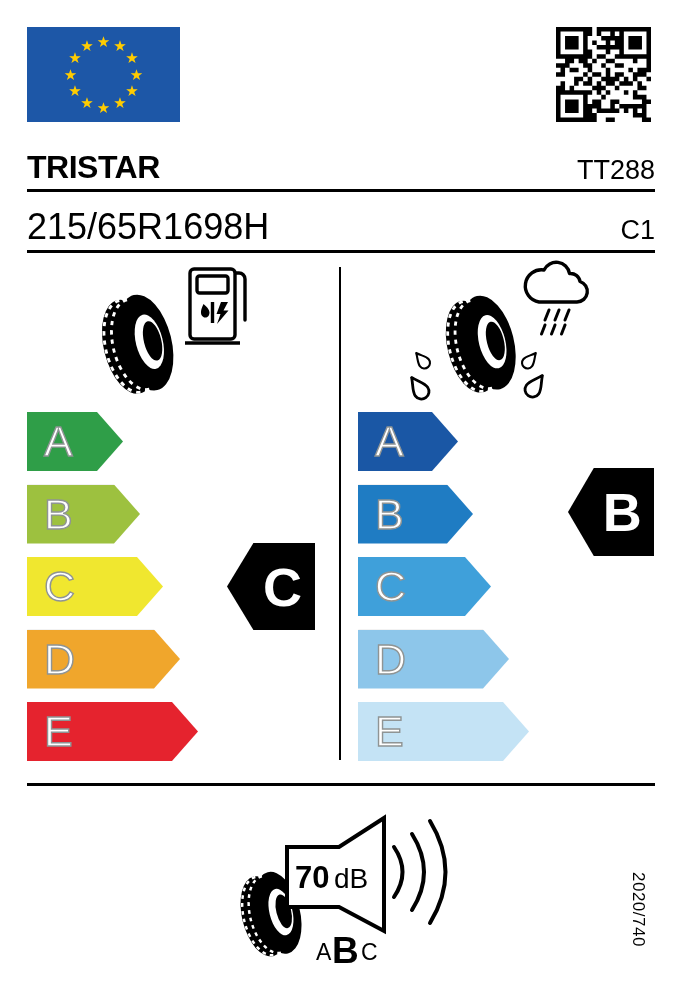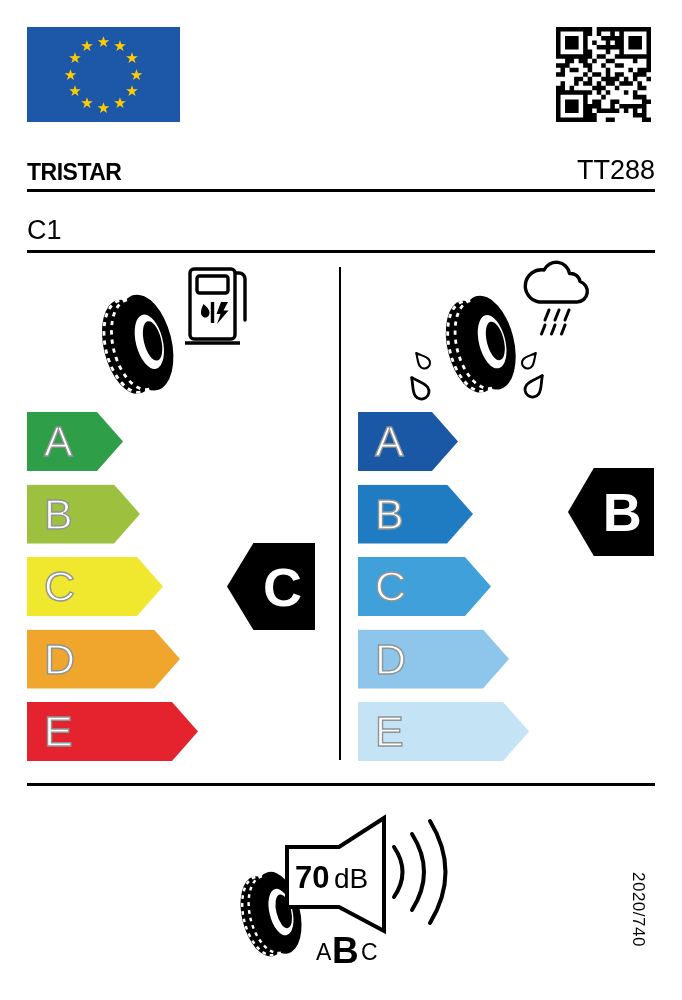--- a/index.html
+++ b/index.html
@@ -9,21 +9,21 @@
   .eu-flag{position:absolute;left:27px;top:27px;width:153px;height:95px;}
   .star{position:absolute;font-size:15px;line-height:15px;width:15px;text-align:center;}
   .logo{position:absolute;left:186px;top:18px;height:104px;display:flex;align-items:center;}
   .logo-text{font-size:100px;font-weight:700;letter-spacing:-4px;line-height:100px;
              transform:scale(0.86,1);transform-origin:left center;display:inline-block;}
   .bolt{width:46px;height:92px;margin-left:-34px;margin-top:2px;}
   .qr{position:absolute;left:556px;top:27px;width:95px;height:95px;}
   
   .brand-row{position:absolute;left:27px;right:27px;top:150px;height:36px;
              display:flex;justify-content:space-between;align-items:flex-end;}
-  .brand{font-size:23px;font-weight:700;letter-spacing:-0.5px;}
+  .brand{font-size:32px;font-weight:700;letter-spacing:-0.5px;}
   .model{font-size:27px;}
   .rule{position:absolute;left:27px;right:27px;height:0;border-top:3px solid #000;}
   .rule-1{top:189px;}
   .size-row{position:absolute;left:27px;right:27px;top:202px;height:46px;
             display:flex;justify-content:space-between;align-items:flex-end;}
   .tire-size{font-size:36px;}
   .tire-class{font-size:27px;padding-bottom:2px;}
   .rule-2{top:250px;}
   .rule-3{top:783px;}
   
@@ -98,20 +98,21 @@
       <path d="M0 0h31.666666666666664v4.523809523809524h-31.666666666666664zM0 27.142857142857142h31.666666666666664v4.523809523809524h-31.666666666666664zM0 4.523809523809524h4.523809523809524v22.61904761904762h-4.523809523809524zM27.142857142857142 4.523809523809524h4.523809523809524v22.61904761904762h-4.523809523809524zM9.047619047619047 9.047619047619047h13.571428571428571v13.571428571428571h-13.571428571428571zM63.33333333333333 0h31.666666666666664v4.523809523809524h-31.666666666666664zM63.33333333333333 27.142857142857142h31.666666666666664v4.523809523809524h-31.666666666666664zM63.33333333333333 4.523809523809524h4.523809523809524v22.61904761904762h-4.523809523809524zM90.47619047619048 4.523809523809524h4.523809523809524v22.61904761904762h-4.523809523809524zM72.38095238095238 9.047619047619047h13.571428571428571v13.571428571428571h-13.571428571428571zM0 63.33333333333333h31.666666666666664v4.523809523809524h-31.666666666666664zM0 90.47619047619048h31.666666666666664v4.523809523809524h-31.666666666666664zM0 67.85714285714286h4.523809523809524v22.61904761904762h-4.523809523809524zM27.142857142857142 67.85714285714286h4.523809523809524v22.61904761904762h-4.523809523809524zM9.047619047619047 72.38095238095238h13.571428571428571v13.571428571428571h-13.571428571428571zM31.666666666666664 0h4.523809523809524v4.523809523809524h-4.523809523809524zM40.714285714285715 0h4.523809523809524v4.523809523809524h-4.523809523809524zM45.23809523809524 0h4.523809523809524v4.523809523809524h-4.523809523809524zM49.76190476190476 0h4.523809523809524v4.523809523809524h-4.523809523809524zM54.285714285714285 0h4.523809523809524v4.523809523809524h-4.523809523809524zM58.80952380952381 0h4.523809523809524v4.523809523809524h-4.523809523809524zM31.666666666666664 4.523809523809524h4.523809523809524v4.523809523809524h-4.523809523809524zM40.714285714285715 4.523809523809524h4.523809523809524v4.523809523809524h-4.523809523809524zM54.285714285714285 4.523809523809524h4.523809523809524v4.523809523809524h-4.523809523809524zM45.23809523809524 9.047619047619047h4.523809523809524v4.523809523809524h-4.523809523809524zM49.76190476190476 9.047619047619047h4.523809523809524v4.523809523809524h-4.523809523809524zM54.285714285714285 9.047619047619047h4.523809523809524v4.523809523809524h-4.523809523809524zM58.80952380952381 9.047619047619047h4.523809523809524v4.523809523809524h-4.523809523809524zM36.19047619047619 13.571428571428571h4.523809523809524v4.523809523809524h-4.523809523809524zM49.76190476190476 13.571428571428571h4.523809523809524v4.523809523809524h-4.523809523809524zM58.80952380952381 13.571428571428571h4.523809523809524v4.523809523809524h-4.523809523809524zM40.714285714285715 18.095238095238095h4.523809523809524v4.523809523809524h-4.523809523809524zM45.23809523809524 18.095238095238095h4.523809523809524v4.523809523809524h-4.523809523809524zM49.76190476190476 18.095238095238095h4.523809523809524v4.523809523809524h-4.523809523809524zM54.285714285714285 18.095238095238095h4.523809523809524v4.523809523809524h-4.523809523809524zM58.80952380952381 18.095238095238095h4.523809523809524v4.523809523809524h-4.523809523809524zM31.666666666666664 22.61904761904762h4.523809523809524v4.523809523809524h-4.523809523809524zM49.76190476190476 22.61904761904762h4.523809523809524v4.523809523809524h-4.523809523809524zM31.666666666666664 27.142857142857142h4.523809523809524v4.523809523809524h-4.523809523809524zM40.714285714285715 27.142857142857142h4.523809523809524v4.523809523809524h-4.523809523809524zM45.23809523809524 27.142857142857142h4.523809523809524v4.523809523809524h-4.523809523809524zM58.80952380952381 27.142857142857142h4.523809523809524v4.523809523809524h-4.523809523809524zM9.047619047619047 31.666666666666664h4.523809523809524v4.523809523809524h-4.523809523809524zM13.571428571428571 31.666666666666664h4.523809523809524v4.523809523809524h-4.523809523809524zM22.61904761904762 31.666666666666664h4.523809523809524v4.523809523809524h-4.523809523809524zM27.142857142857142 31.666666666666664h4.523809523809524v4.523809523809524h-4.523809523809524zM36.19047619047619 31.666666666666664h4.523809523809524v4.523809523809524h-4.523809523809524zM49.76190476190476 31.666666666666664h4.523809523809524v4.523809523809524h-4.523809523809524zM54.285714285714285 31.666666666666664h4.523809523809524v4.523809523809524h-4.523809523809524zM76.9047619047619 31.666666666666664h4.523809523809524v4.523809523809524h-4.523809523809524zM90.47619047619048 31.666666666666664h4.523809523809524v4.523809523809524h-4.523809523809524zM0 36.19047619047619h4.523809523809524v4.523809523809524h-4.523809523809524zM4.523809523809524 36.19047619047619h4.523809523809524v4.523809523809524h-4.523809523809524zM9.047619047619047 36.19047619047619h4.523809523809524v4.523809523809524h-4.523809523809524zM27.142857142857142 36.19047619047619h4.523809523809524v4.523809523809524h-4.523809523809524zM31.666666666666664 36.19047619047619h4.523809523809524v4.523809523809524h-4.523809523809524zM45.23809523809524 36.19047619047619h4.523809523809524v4.523809523809524h-4.523809523809524zM58.80952380952381 36.19047619047619h4.523809523809524v4.523809523809524h-4.523809523809524zM63.33333333333333 36.19047619047619h4.523809523809524v4.523809523809524h-4.523809523809524zM90.47619047619048 36.19047619047619h4.523809523809524v4.523809523809524h-4.523809523809524zM4.523809523809524 40.714285714285715h4.523809523809524v4.523809523809524h-4.523809523809524zM13.571428571428571 40.714285714285715h4.523809523809524v4.523809523809524h-4.523809523809524zM18.095238095238095 40.714285714285715h4.523809523809524v4.523809523809524h-4.523809523809524zM31.666666666666664 40.714285714285715h4.523809523809524v4.523809523809524h-4.523809523809524zM49.76190476190476 40.714285714285715h4.523809523809524v4.523809523809524h-4.523809523809524zM72.38095238095238 40.714285714285715h4.523809523809524v4.523809523809524h-4.523809523809524zM81.42857142857143 40.714285714285715h4.523809523809524v4.523809523809524h-4.523809523809524zM85.95238095238095 40.714285714285715h4.523809523809524v4.523809523809524h-4.523809523809524zM90.47619047619048 40.714285714285715h4.523809523809524v4.523809523809524h-4.523809523809524zM0 45.23809523809524h4.523809523809524v4.523809523809524h-4.523809523809524zM4.523809523809524 45.23809523809524h4.523809523809524v4.523809523809524h-4.523809523809524zM27.142857142857142 45.23809523809524h4.523809523809524v4.523809523809524h-4.523809523809524zM36.19047619047619 45.23809523809524h4.523809523809524v4.523809523809524h-4.523809523809524zM40.714285714285715 45.23809523809524h4.523809523809524v4.523809523809524h-4.523809523809524zM49.76190476190476 45.23809523809524h4.523809523809524v4.523809523809524h-4.523809523809524zM58.80952380952381 45.23809523809524h4.523809523809524v4.523809523809524h-4.523809523809524zM63.33333333333333 45.23809523809524h4.523809523809524v4.523809523809524h-4.523809523809524zM76.9047619047619 45.23809523809524h4.523809523809524v4.523809523809524h-4.523809523809524zM81.42857142857143 45.23809523809524h4.523809523809524v4.523809523809524h-4.523809523809524zM85.95238095238095 45.23809523809524h4.523809523809524v4.523809523809524h-4.523809523809524zM18.095238095238095 49.76190476190476h4.523809523809524v4.523809523809524h-4.523809523809524zM22.61904761904762 49.76190476190476h4.523809523809524v4.523809523809524h-4.523809523809524zM31.666666666666664 49.76190476190476h4.523809523809524v4.523809523809524h-4.523809523809524zM45.23809523809524 49.76190476190476h4.523809523809524v4.523809523809524h-4.523809523809524zM49.76190476190476 49.76190476190476h4.523809523809524v4.523809523809524h-4.523809523809524zM54.285714285714285 49.76190476190476h4.523809523809524v4.523809523809524h-4.523809523809524zM58.80952380952381 49.76190476190476h4.523809523809524v4.523809523809524h-4.523809523809524zM67.85714285714286 49.76190476190476h4.523809523809524v4.523809523809524h-4.523809523809524zM76.9047619047619 49.76190476190476h4.523809523809524v4.523809523809524h-4.523809523809524zM90.47619047619048 49.76190476190476h4.523809523809524v4.523809523809524h-4.523809523809524zM4.523809523809524 54.285714285714285h4.523809523809524v4.523809523809524h-4.523809523809524zM18.095238095238095 54.285714285714285h4.523809523809524v4.523809523809524h-4.523809523809524zM27.142857142857142 54.285714285714285h4.523809523809524v4.523809523809524h-4.523809523809524zM31.666666666666664 54.285714285714285h4.523809523809524v4.523809523809524h-4.523809523809524zM40.714285714285715 54.285714285714285h4.523809523809524v4.523809523809524h-4.523809523809524zM49.76190476190476 54.285714285714285h4.523809523809524v4.523809523809524h-4.523809523809524zM54.285714285714285 54.285714285714285h4.523809523809524v4.523809523809524h-4.523809523809524zM63.33333333333333 54.285714285714285h4.523809523809524v4.523809523809524h-4.523809523809524zM67.85714285714286 54.285714285714285h4.523809523809524v4.523809523809524h-4.523809523809524zM72.38095238095238 54.285714285714285h4.523809523809524v4.523809523809524h-4.523809523809524zM81.42857142857143 54.285714285714285h4.523809523809524v4.523809523809524h-4.523809523809524zM0 58.80952380952381h4.523809523809524v4.523809523809524h-4.523809523809524zM4.523809523809524 58.80952380952381h4.523809523809524v4.523809523809524h-4.523809523809524zM13.571428571428571 58.80952380952381h4.523809523809524v4.523809523809524h-4.523809523809524zM36.19047619047619 58.80952380952381h4.523809523809524v4.523809523809524h-4.523809523809524zM40.714285714285715 58.80952380952381h4.523809523809524v4.523809523809524h-4.523809523809524zM45.23809523809524 58.80952380952381h4.523809523809524v4.523809523809524h-4.523809523809524zM58.80952380952381 58.80952380952381h4.523809523809524v4.523809523809524h-4.523809523809524zM81.42857142857143 58.80952380952381h4.523809523809524v4.523809523809524h-4.523809523809524zM85.95238095238095 58.80952380952381h4.523809523809524v4.523809523809524h-4.523809523809524zM31.666666666666664 63.33333333333333h4.523809523809524v4.523809523809524h-4.523809523809524zM40.714285714285715 63.33333333333333h4.523809523809524v4.523809523809524h-4.523809523809524zM49.76190476190476 63.33333333333333h4.523809523809524v4.523809523809524h-4.523809523809524zM67.85714285714286 63.33333333333333h4.523809523809524v4.523809523809524h-4.523809523809524zM76.9047619047619 63.33333333333333h4.523809523809524v4.523809523809524h-4.523809523809524zM45.23809523809524 67.85714285714286h4.523809523809524v4.523809523809524h-4.523809523809524zM76.9047619047619 67.85714285714286h4.523809523809524v4.523809523809524h-4.523809523809524zM81.42857142857143 67.85714285714286h4.523809523809524v4.523809523809524h-4.523809523809524zM85.95238095238095 67.85714285714286h4.523809523809524v4.523809523809524h-4.523809523809524zM36.19047619047619 72.38095238095238h4.523809523809524v4.523809523809524h-4.523809523809524zM40.714285714285715 72.38095238095238h4.523809523809524v4.523809523809524h-4.523809523809524zM54.285714285714285 72.38095238095238h4.523809523809524v4.523809523809524h-4.523809523809524zM58.80952380952381 72.38095238095238h4.523809523809524v4.523809523809524h-4.523809523809524zM85.95238095238095 72.38095238095238h4.523809523809524v4.523809523809524h-4.523809523809524zM90.47619047619048 72.38095238095238h4.523809523809524v4.523809523809524h-4.523809523809524zM31.666666666666664 76.9047619047619h4.523809523809524v4.523809523809524h-4.523809523809524zM36.19047619047619 76.9047619047619h4.523809523809524v4.523809523809524h-4.523809523809524zM40.714285714285715 76.9047619047619h4.523809523809524v4.523809523809524h-4.523809523809524zM54.285714285714285 76.9047619047619h4.523809523809524v4.523809523809524h-4.523809523809524zM63.33333333333333 76.9047619047619h4.523809523809524v4.523809523809524h-4.523809523809524zM67.85714285714286 76.9047619047619h4.523809523809524v4.523809523809524h-4.523809523809524zM72.38095238095238 76.9047619047619h4.523809523809524v4.523809523809524h-4.523809523809524zM76.9047619047619 76.9047619047619h4.523809523809524v4.523809523809524h-4.523809523809524zM81.42857142857143 76.9047619047619h4.523809523809524v4.523809523809524h-4.523809523809524zM85.95238095238095 76.9047619047619h4.523809523809524v4.523809523809524h-4.523809523809524zM31.666666666666664 81.42857142857143h4.523809523809524v4.523809523809524h-4.523809523809524zM40.714285714285715 81.42857142857143h4.523809523809524v4.523809523809524h-4.523809523809524zM45.23809523809524 81.42857142857143h4.523809523809524v4.523809523809524h-4.523809523809524zM49.76190476190476 81.42857142857143h4.523809523809524v4.523809523809524h-4.523809523809524zM54.285714285714285 81.42857142857143h4.523809523809524v4.523809523809524h-4.523809523809524zM58.80952380952381 81.42857142857143h4.523809523809524v4.523809523809524h-4.523809523809524zM67.85714285714286 81.42857142857143h4.523809523809524v4.523809523809524h-4.523809523809524zM76.9047619047619 81.42857142857143h4.523809523809524v4.523809523809524h-4.523809523809524zM85.95238095238095 81.42857142857143h4.523809523809524v4.523809523809524h-4.523809523809524zM31.666666666666664 85.95238095238095h4.523809523809524v4.523809523809524h-4.523809523809524zM36.19047619047619 85.95238095238095h4.523809523809524v4.523809523809524h-4.523809523809524zM76.9047619047619 85.95238095238095h4.523809523809524v4.523809523809524h-4.523809523809524zM81.42857142857143 85.95238095238095h4.523809523809524v4.523809523809524h-4.523809523809524zM85.95238095238095 85.95238095238095h4.523809523809524v4.523809523809524h-4.523809523809524zM31.666666666666664 90.47619047619048h4.523809523809524v4.523809523809524h-4.523809523809524zM36.19047619047619 90.47619047619048h4.523809523809524v4.523809523809524h-4.523809523809524zM49.76190476190476 90.47619047619048h4.523809523809524v4.523809523809524h-4.523809523809524zM54.285714285714285 90.47619047619048h4.523809523809524v4.523809523809524h-4.523809523809524zM85.95238095238095 90.47619047619048h4.523809523809524v4.523809523809524h-4.523809523809524zM90.47619047619048 90.47619047619048h4.523809523809524v4.523809523809524h-4.523809523809524z" fill="#000"></path>
     </svg>
 
   <div class="brand-row">
     <span class="brand">TRISTAR</span>
     <span class="model">TT288</span>
   </div>
   <div class="rule rule-1"></div>
 
   <div class="size-row">
+    <span class="tire-size">215/65R1698H</span>
     <span class="tire-class">C1</span>
   </div>
   <div class="rule rule-2"></div>
 
   <div class="ratings">
     <div class="col-divider"></div>
 
     <svg class="icon-fuel" viewBox="0 0 200 150">
       <use href="#tire" x="32" y="24" width="96" height="118"></use>
       <g transform="translate(128,6)" fill="none" stroke="#000" stroke-width="3.4" stroke-linejoin="round">

